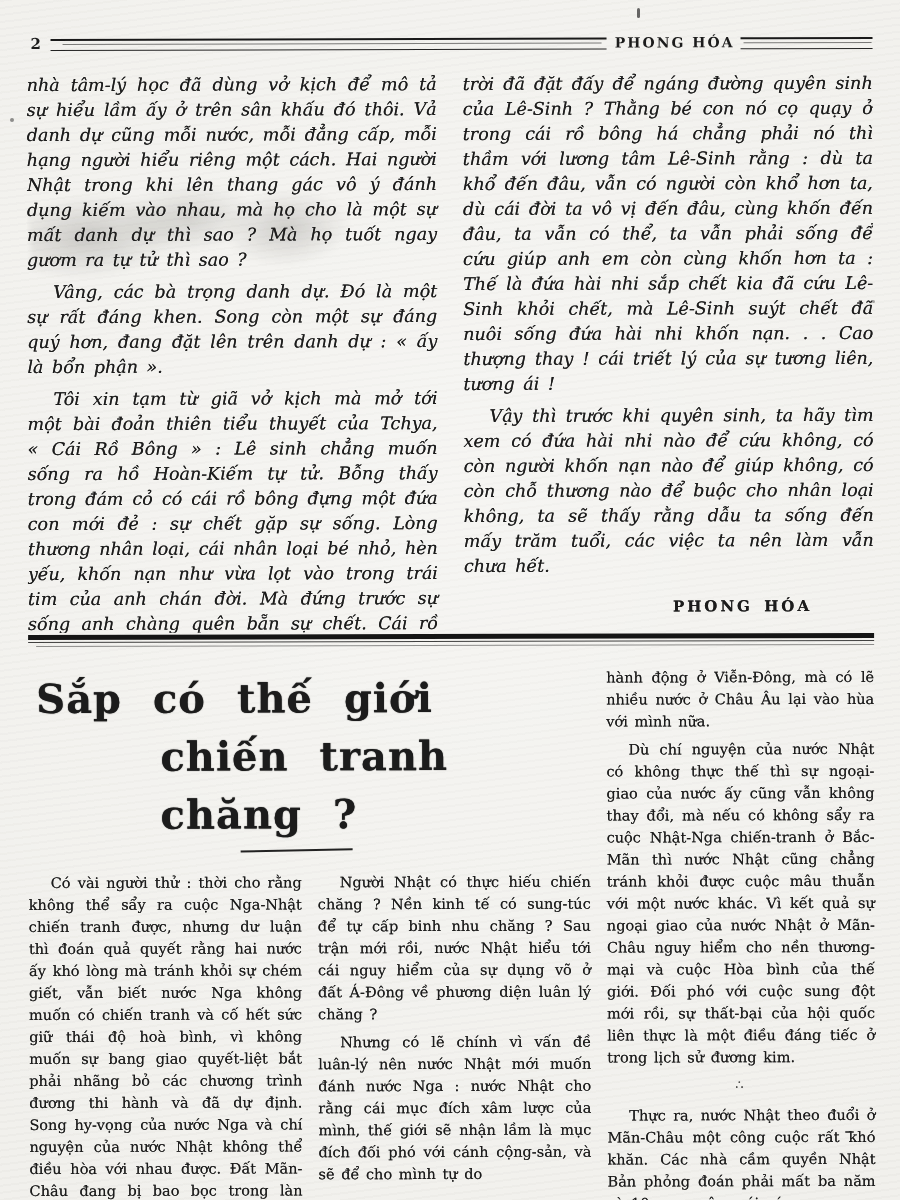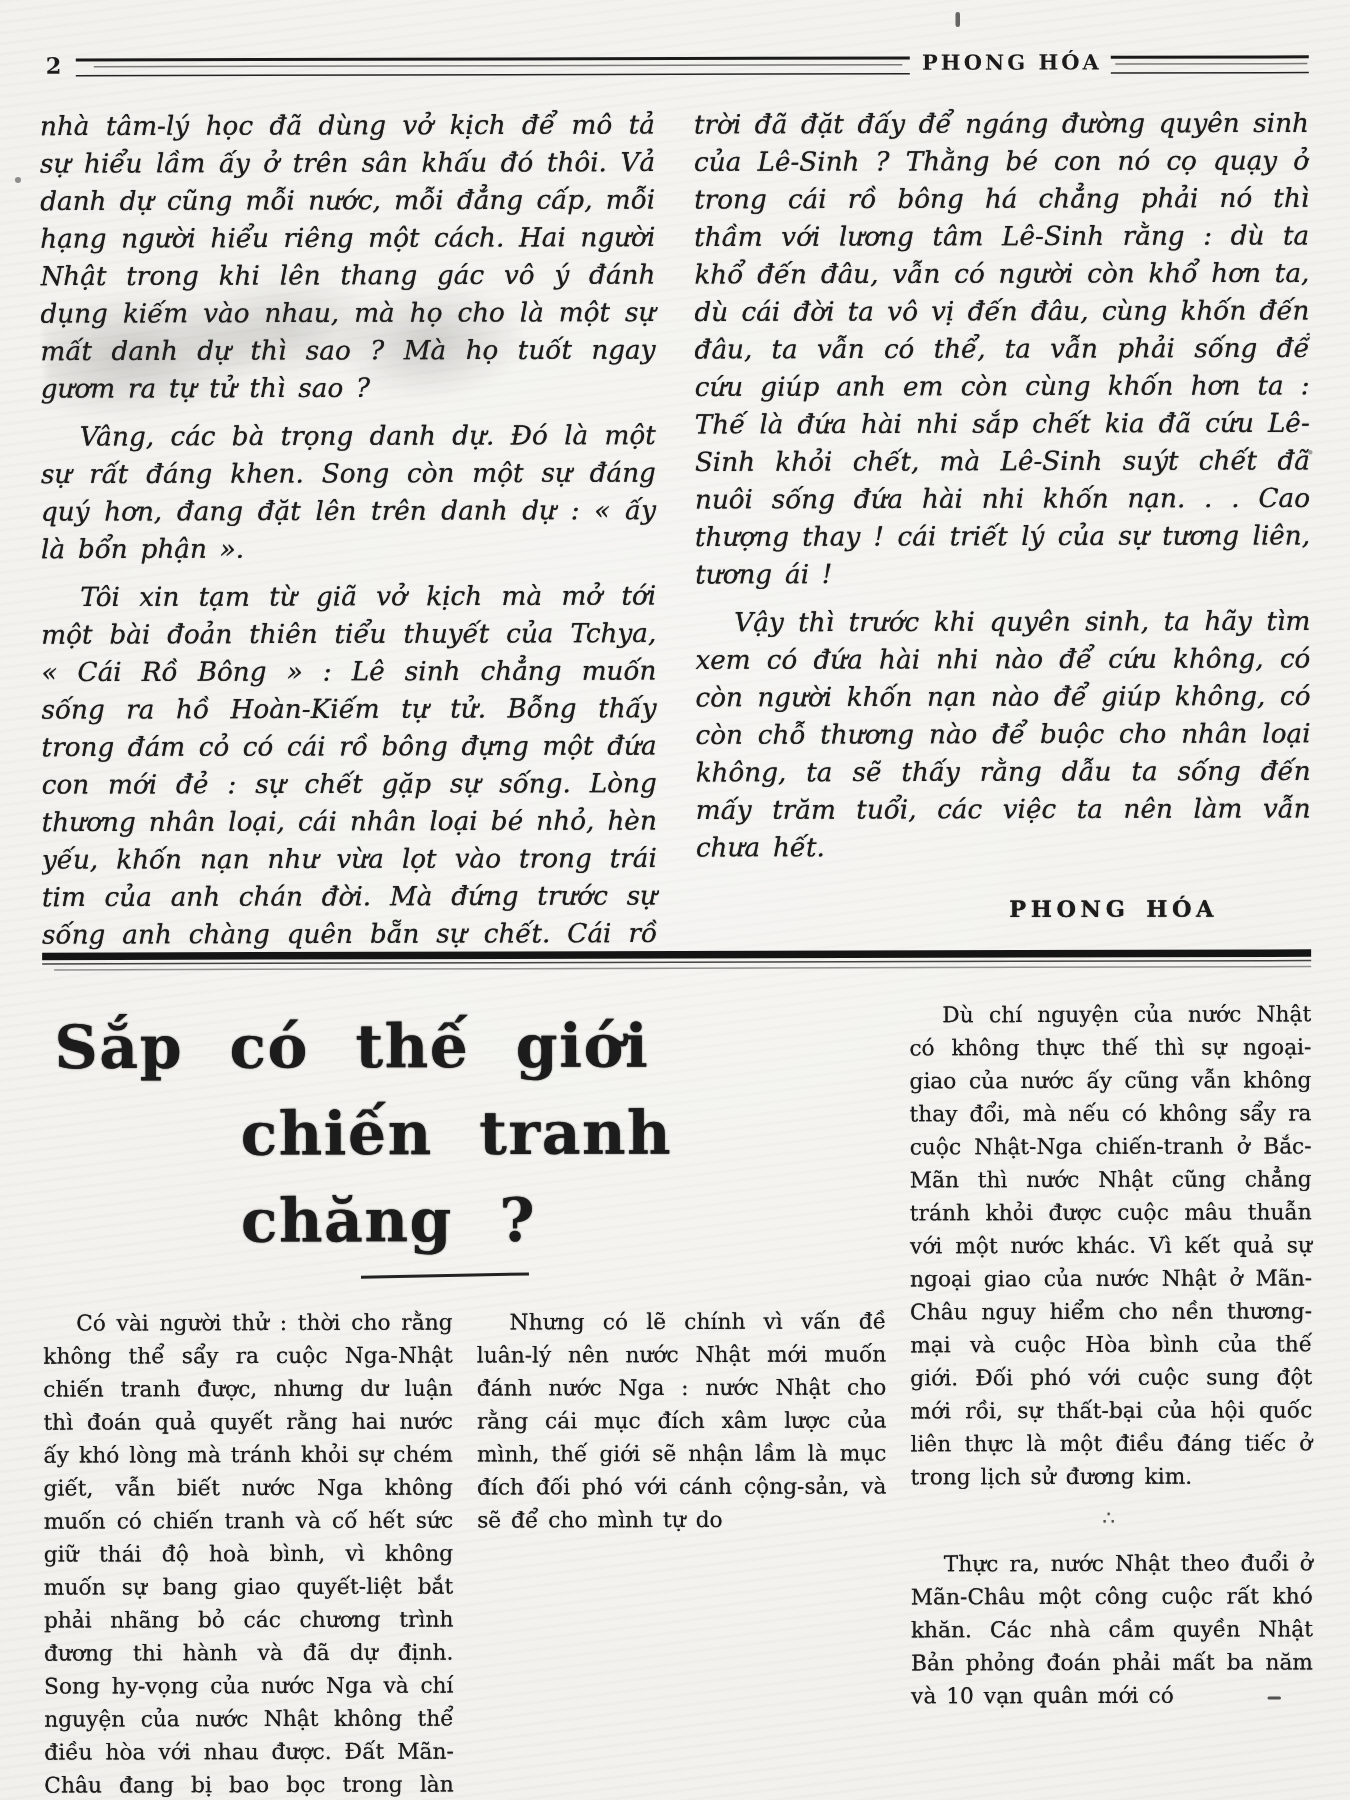--- a/index.html
+++ b/index.html
@@ -110,25 +110,27 @@
       <div class="headline">
         <span class="l1">Sắp có thế giới</span>
         <span class="l2">chiến tranh chăng ?</span>
       </div>
       <div class="headline-underline"></div>
       <div class="bottom-cols">
         <div class="botcol">
           <p class="ind">Có vài người thử : thời cho rằng không thể sẩy ra cuộc Nga-Nhật chiến tranh được, nhưng dư luận thì đoán quả quyết rằng hai nước ấy khó lòng mà tránh khỏi sự chém giết, vẫn biết nước Nga không muốn có chiến tranh và cố hết sức giữ thái độ hoà bình, vì không muốn sự bang giao quyết-liệt bắt phải nhãng bỏ các chương trình đương thi hành và đã dự định. Song hy-vọng của nước Nga và chí nguyện của nước Nhật không thể điều hòa với nhau được. Đất Mãn-Châu đang bị bao bọc trong làn không khí nặng nề ngày nay, mà nếu quân Nhật phạm vào đất nước Nga, thì quân Sô viết</p>
         </div>
         <div class="botcol">
+          <p class="ind">Người Nhật có thực hiếu chiến chăng ? Nền kinh tế có sung-túc để tự cấp binh nhu chăng ? Sau trận mới rồi, nước Nhật hiểu tới cái nguy hiểm của sự dụng võ ở đất Á-Đông về phương diện luân lý chăng ?</p>
           <p class="ind">Nhưng có lẽ chính vì vấn đề luân-lý nên nước Nhật mới muốn đánh nước Nga : nước Nhật cho rằng cái mục đích xâm lược của mình, thế giới sẽ nhận lầm là mục đích đối phó với cánh cộng-sản, và sẽ để cho mình tự do</p>
         </div>
       </div>
     </div>
     <div class="bottom-right botcol">
+      <p>hành động ở Viễn-Đông, mà có lẽ nhiều nước ở Châu Âu lại vào hùa với mình nữa.</p>
       <p class="ind">Dù chí nguyện của nước Nhật có không thực thế thì sự ngoại-giao của nước ấy cũng vẫn không thay đổi, mà nếu có không sẩy ra cuộc Nhật-Nga chiến-tranh ở Bắc-Mãn thì nước Nhật cũng chẳng tránh khỏi được cuộc mâu thuẫn với một nước khác. Vì kết quả sự ngoại giao của nước Nhật ở Mãn-Châu nguy hiểm cho nền thương-mại và cuộc Hòa bình của thế giới. Đối phó với cuộc sung đột mới rồi, sự thất-bại của hội quốc liên thực là một điều đáng tiếc ở trong lịch sử đương kim.</p>
       <div class="ornament">∴</div>
       <p class="ind">Thực ra, nước Nhật theo đuổi ở Mãn-Châu một công cuộc rất khó khăn. Các nhà cầm quyền Nhật Bản phỏng đoán phải mất ba năm và 10 vạn quân mới có</p>
     </div>
   </div>
 
 </div>
 
 <div class="speck speck-1"></div>
 <div class="speck speck-2"></div>

